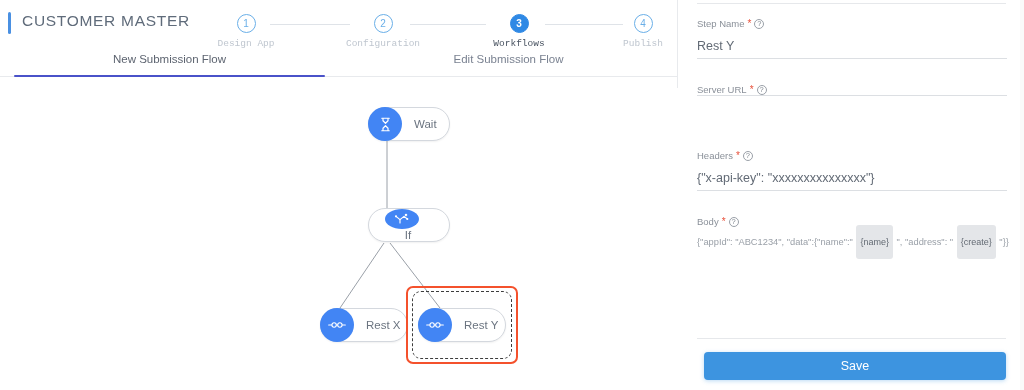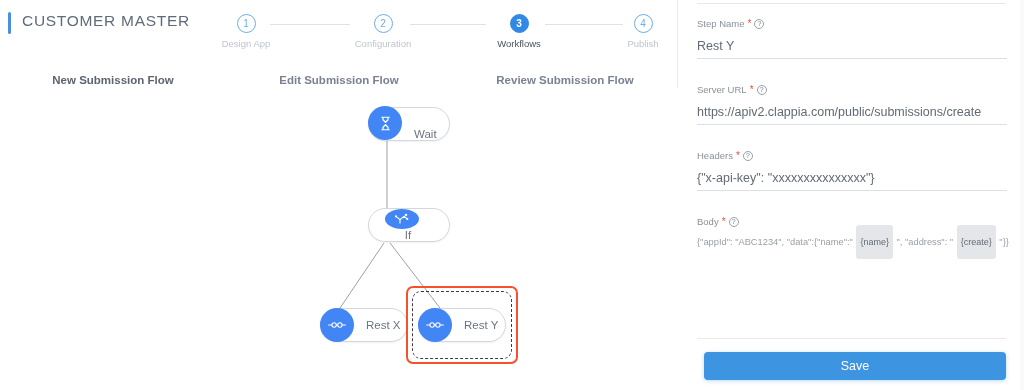--- a/index.html
+++ b/index.html
@@ -42,28 +42,28 @@
   .step {
     position: absolute; top: 0; width: 96px; margin-left: -48px; text-align: center;
   }
   .step .circle {
     width: 19px; height: 19px; border-radius: 50%; margin: 6px auto 0;
     border: 1.3px solid #6aafe8; color: #6aafe8; background: #fff;
     font-size: 10px; line-height: 17px; text-align: center;
   }
   .step.active .circle { background: #2f89e5; border-color: #2f89e5; color: #fff; font-weight: 600; }
   .step .slabel {
-    margin-top: 5px; font-size: 9.5px; color: #bfc6cf; white-space: nowrap;
+    margin-top: 5px; font-size: 9.5px; color: #bfc6cf; white-space: nowrap; font-family: Liberation Mono, monospace;
   }
   .step.active .slabel { color: #4a5462; }
 
   
   .tabs {
-    position: absolute; left: 0; top: 66px; width: 678px; height: 32px;
-    border-bottom: 1px solid #e8eaed; display: flex; font-weight: bold;
+    position: absolute; left: 0; top: 45px; width: 678px; height: 32px;
+    border-bottom: 1px solid #e8eaed; display: flex;
   }
   .tab {
     flex: 1; text-align: center; font-size: 11.5px; color: #7a8291;
     line-height: 28px; position: relative; cursor: pointer;
   }
   .tab .underline {
     position: absolute; left: 14px; right: 14px; bottom: -1px; height: 2.5px;
     background: transparent; border-radius: 2px;
   }
   .tab.active .underline { background: #4a52c9; }
@@ -180,35 +180,31 @@
 
     <div class="tabs">
       <div class="tab active">
         <span>New Submission Flow</span>
         <div class="underline"></div>
       </div>
       <div class="tab">
         <span>Edit Submission Flow</span>
         <div class="underline"></div>
       </div>
-      <div class="tab">
-        <span>Review Submission Flow</span>
-        <div class="underline"></div>
-      </div>
     </div>
 
     <div class="canvas">
 
       <svg class="flow-svg" width="678" height="302">
         <line x1="387" y1="53" x2="387" y2="120" stroke="#9aa0a8" stroke-width="1"></line>
         <line x1="384" y1="155" x2="340" y2="220" stroke="#9aa0a8" stroke-width="1"></line>
         <line x1="390" y1="155" x2="440" y2="220" stroke="#9aa0a8" stroke-width="1"></line>
       </svg>
 
-      <div class="node" style="left:368px; top:19px; width:82px;align-items:flex-end;">
+      <div class="node" style="left:368px; top:19px; width:82px;">
         <div class="badge">
           <svg width="15" height="15" viewBox="0 0 24 24" fill="none" stroke="#fff" stroke-width="1.9" stroke-linecap="round" stroke-linejoin="round">
             <path d="M6 2h12M6 22h12M8 2v4l4 4 4-4V2M8 22v-4l4-4 4 4v4"></path>
           </svg>
         </div>
         <div class="nlabel">Wait</div>
       </div>
 
       <div class="node" style="left:368px; top:120px; width:82px;flex-direction:column;">
         <div class="badge">
@@ -266,21 +262,20 @@
         <div class="fvalue">Rest Y</div>
         <div class="frule"></div>
       </div>
 
       <div class="field" style="top:84px;">
         <div class="flabel">
           <span>Server URL</span>
           <span class="req">*</span>
           <span class="help">?</span>
         </div>
-        <div class="fvalue">https://apiv2.clappia.com/public/submissions/create</div>
         <div class="frule"></div>
       </div>
 
       <div class="field" style="top:150px;">
         <div class="flabel">
           <span>Headers</span>
           <span class="req">*</span>
           <span class="help">?</span>
         </div>
         <div class="fvalue">{"x-api-key": "xxxxxxxxxxxxxxx"}</div>

